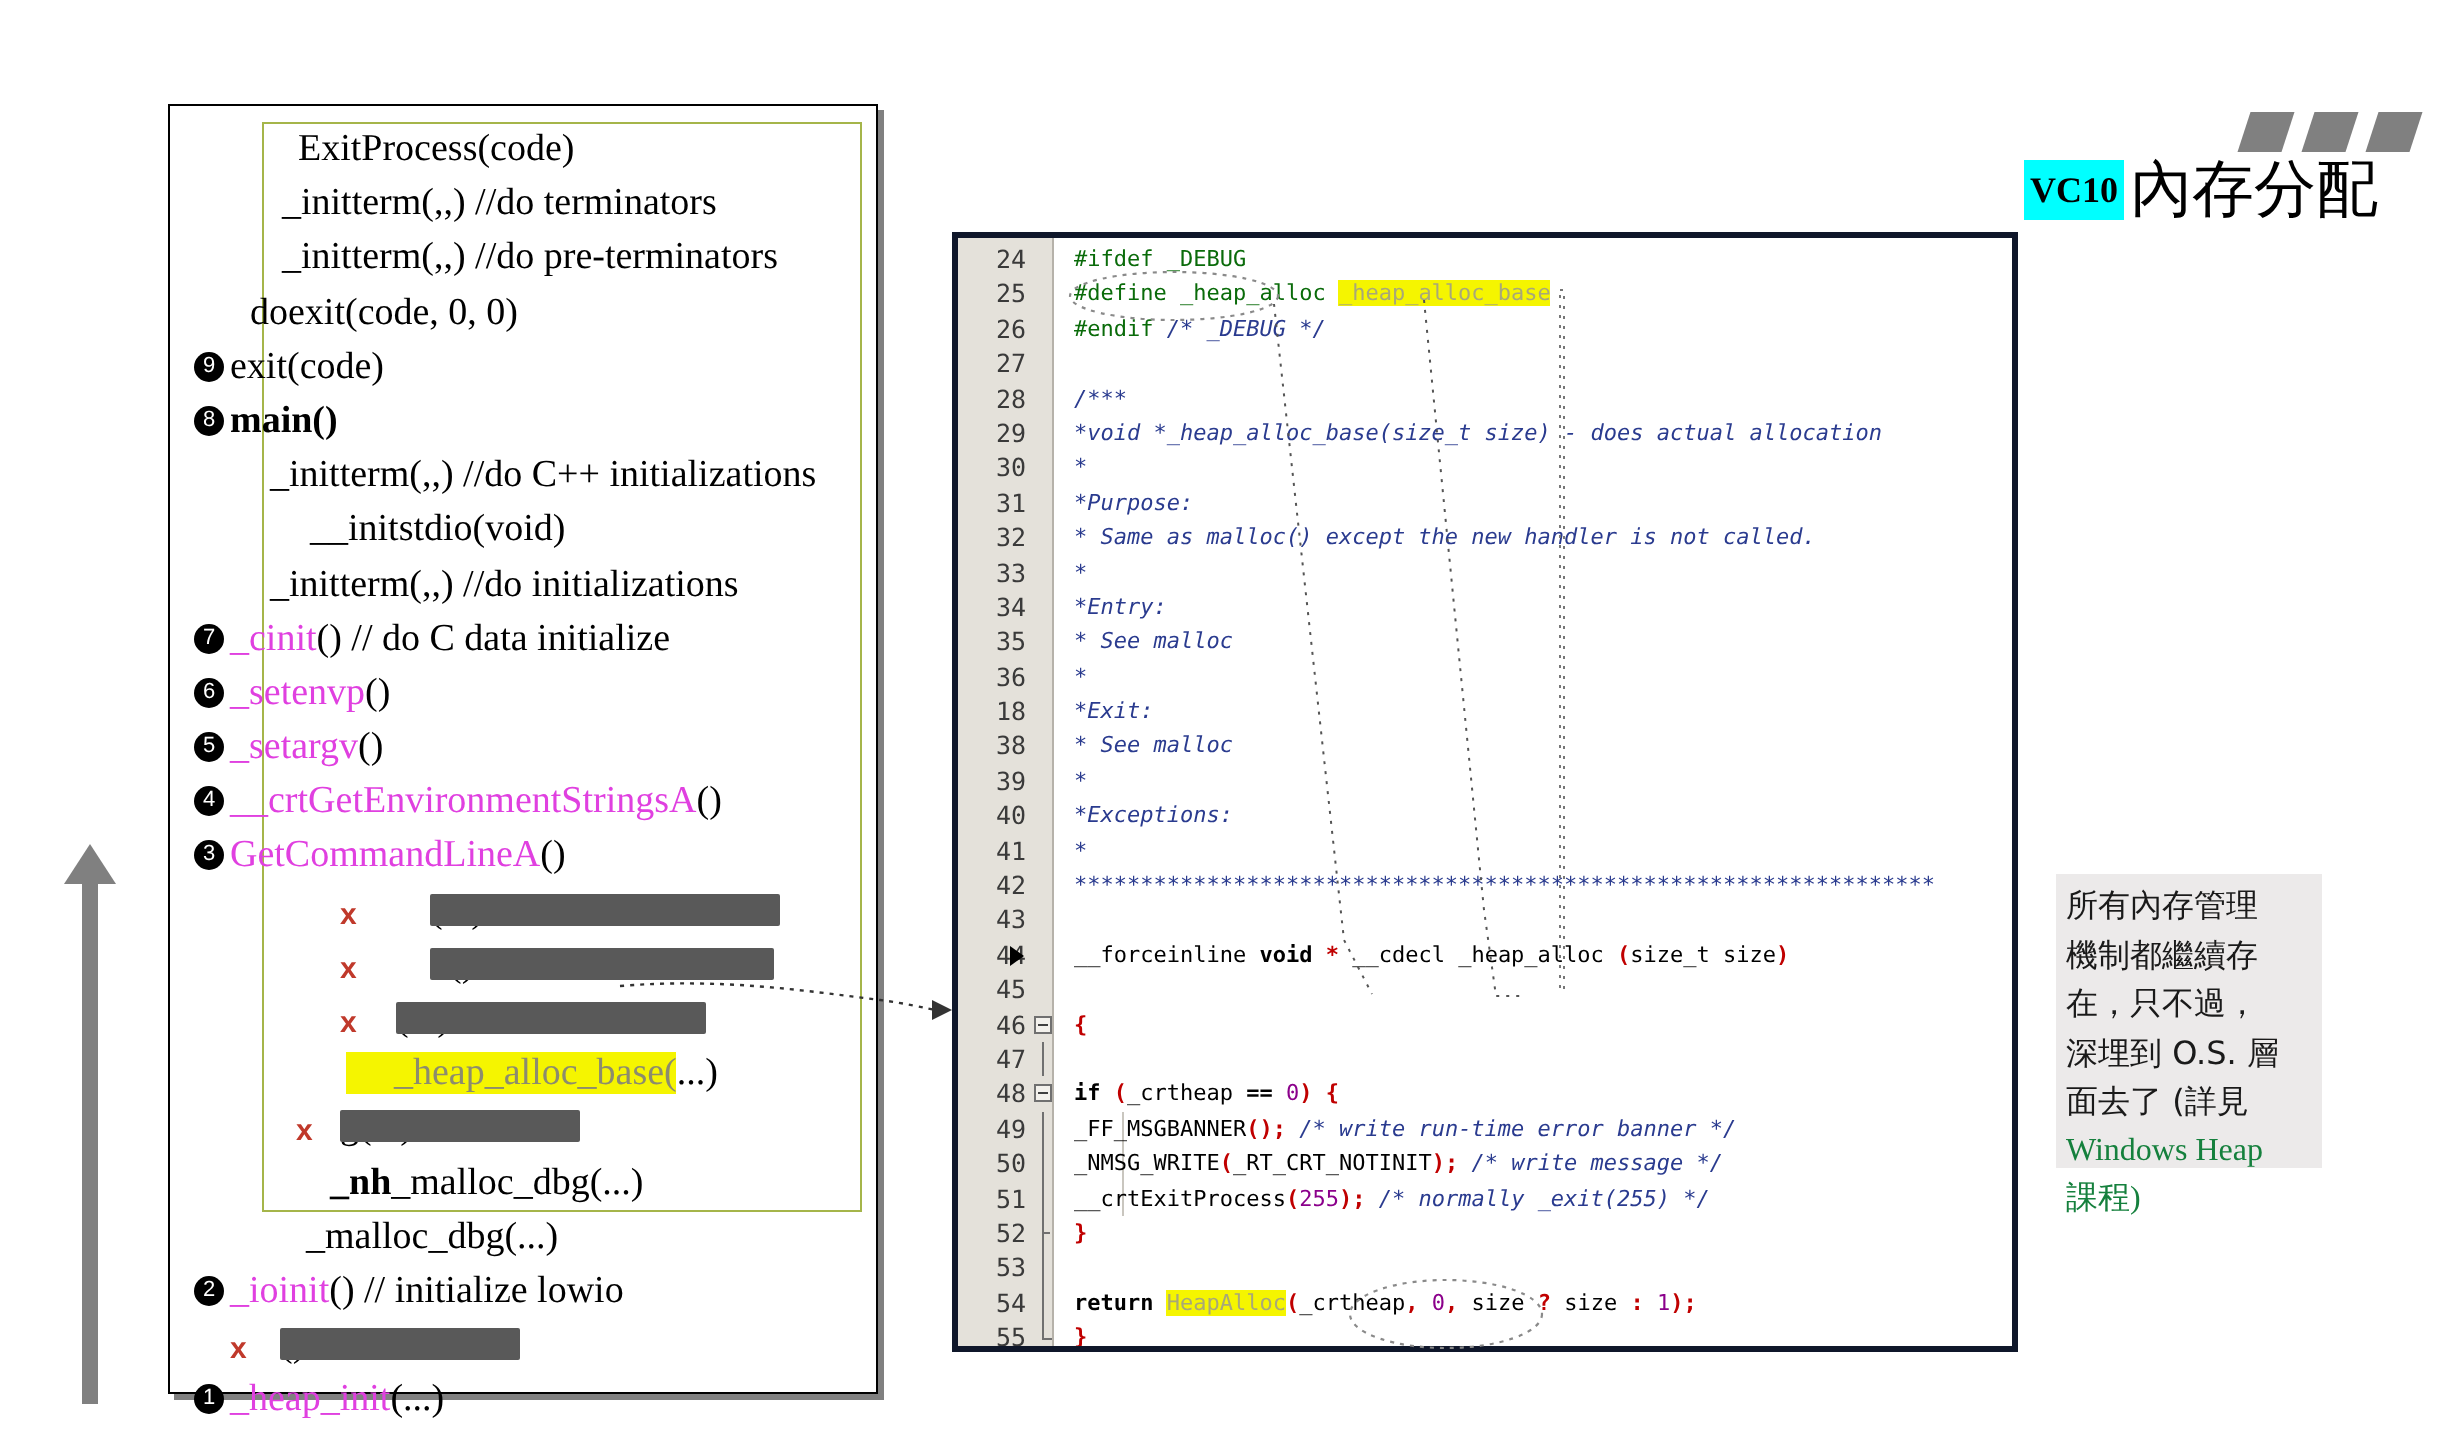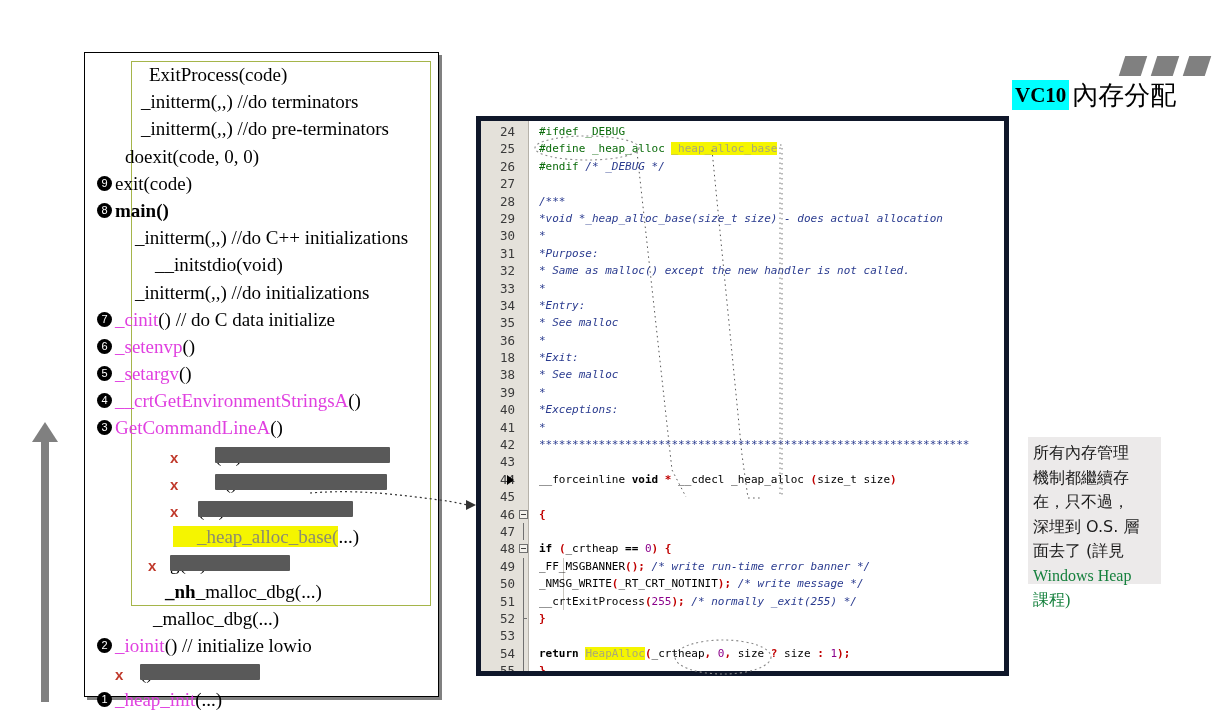--- a/index.html
+++ b/index.html
@@ -12,28 +12,28 @@
   }
 
   
   #title-group { position:absolute; left:1012px; top:80px; white-space:nowrap; }
   #title-badge {
     display:inline-block;
     background:#00ffff;
     color:#000;
     font-family:"Liberation Serif", serif;
     font-weight:bold;
-    font-size:21px;
+    font-size:18px;
     line-height:30px;
     padding:0 3px;
     vertical-align:middle;
   }
   #title-text {
     display:inline-block;
-    font-size:26px;
+    font-size:31px;
     line-height:30px;
     color:#000;
     vertical-align:middle;
     padding-left:3px;
     font-family:"DejaVu Sans", sans-serif;
     text-align:center;
   }
   #title-deco { position:absolute; left:1118px; top:56px; width:92px; height:20px; }
   .deco-bar {
     position:absolute; top:0; width:22px; height:20px;
@@ -112,21 +112,21 @@
     width:0; height:0;
     border-left:13px solid transparent;
     border-right:13px solid transparent;
     border-bottom:20px solid #808080;
   }
 
   
   #code-panel {
     position:absolute; left:476px; top:116px; width:533px; height:560px;
     background:#ffffff;
-    border:5px solid #0f172a;
+    border:3px solid #0f172a;
     box-sizing:border-box;
     overflow:hidden;
   }
   #gutter {
     position:absolute; left:0; top:0; width:48px; height:100%;
     background:#e4e1da;
     border-right:1px solid #b6b2aa;
     box-sizing:border-box;
   }
   #code-rows { position:absolute; left:0; top:2px; width:533px; }

